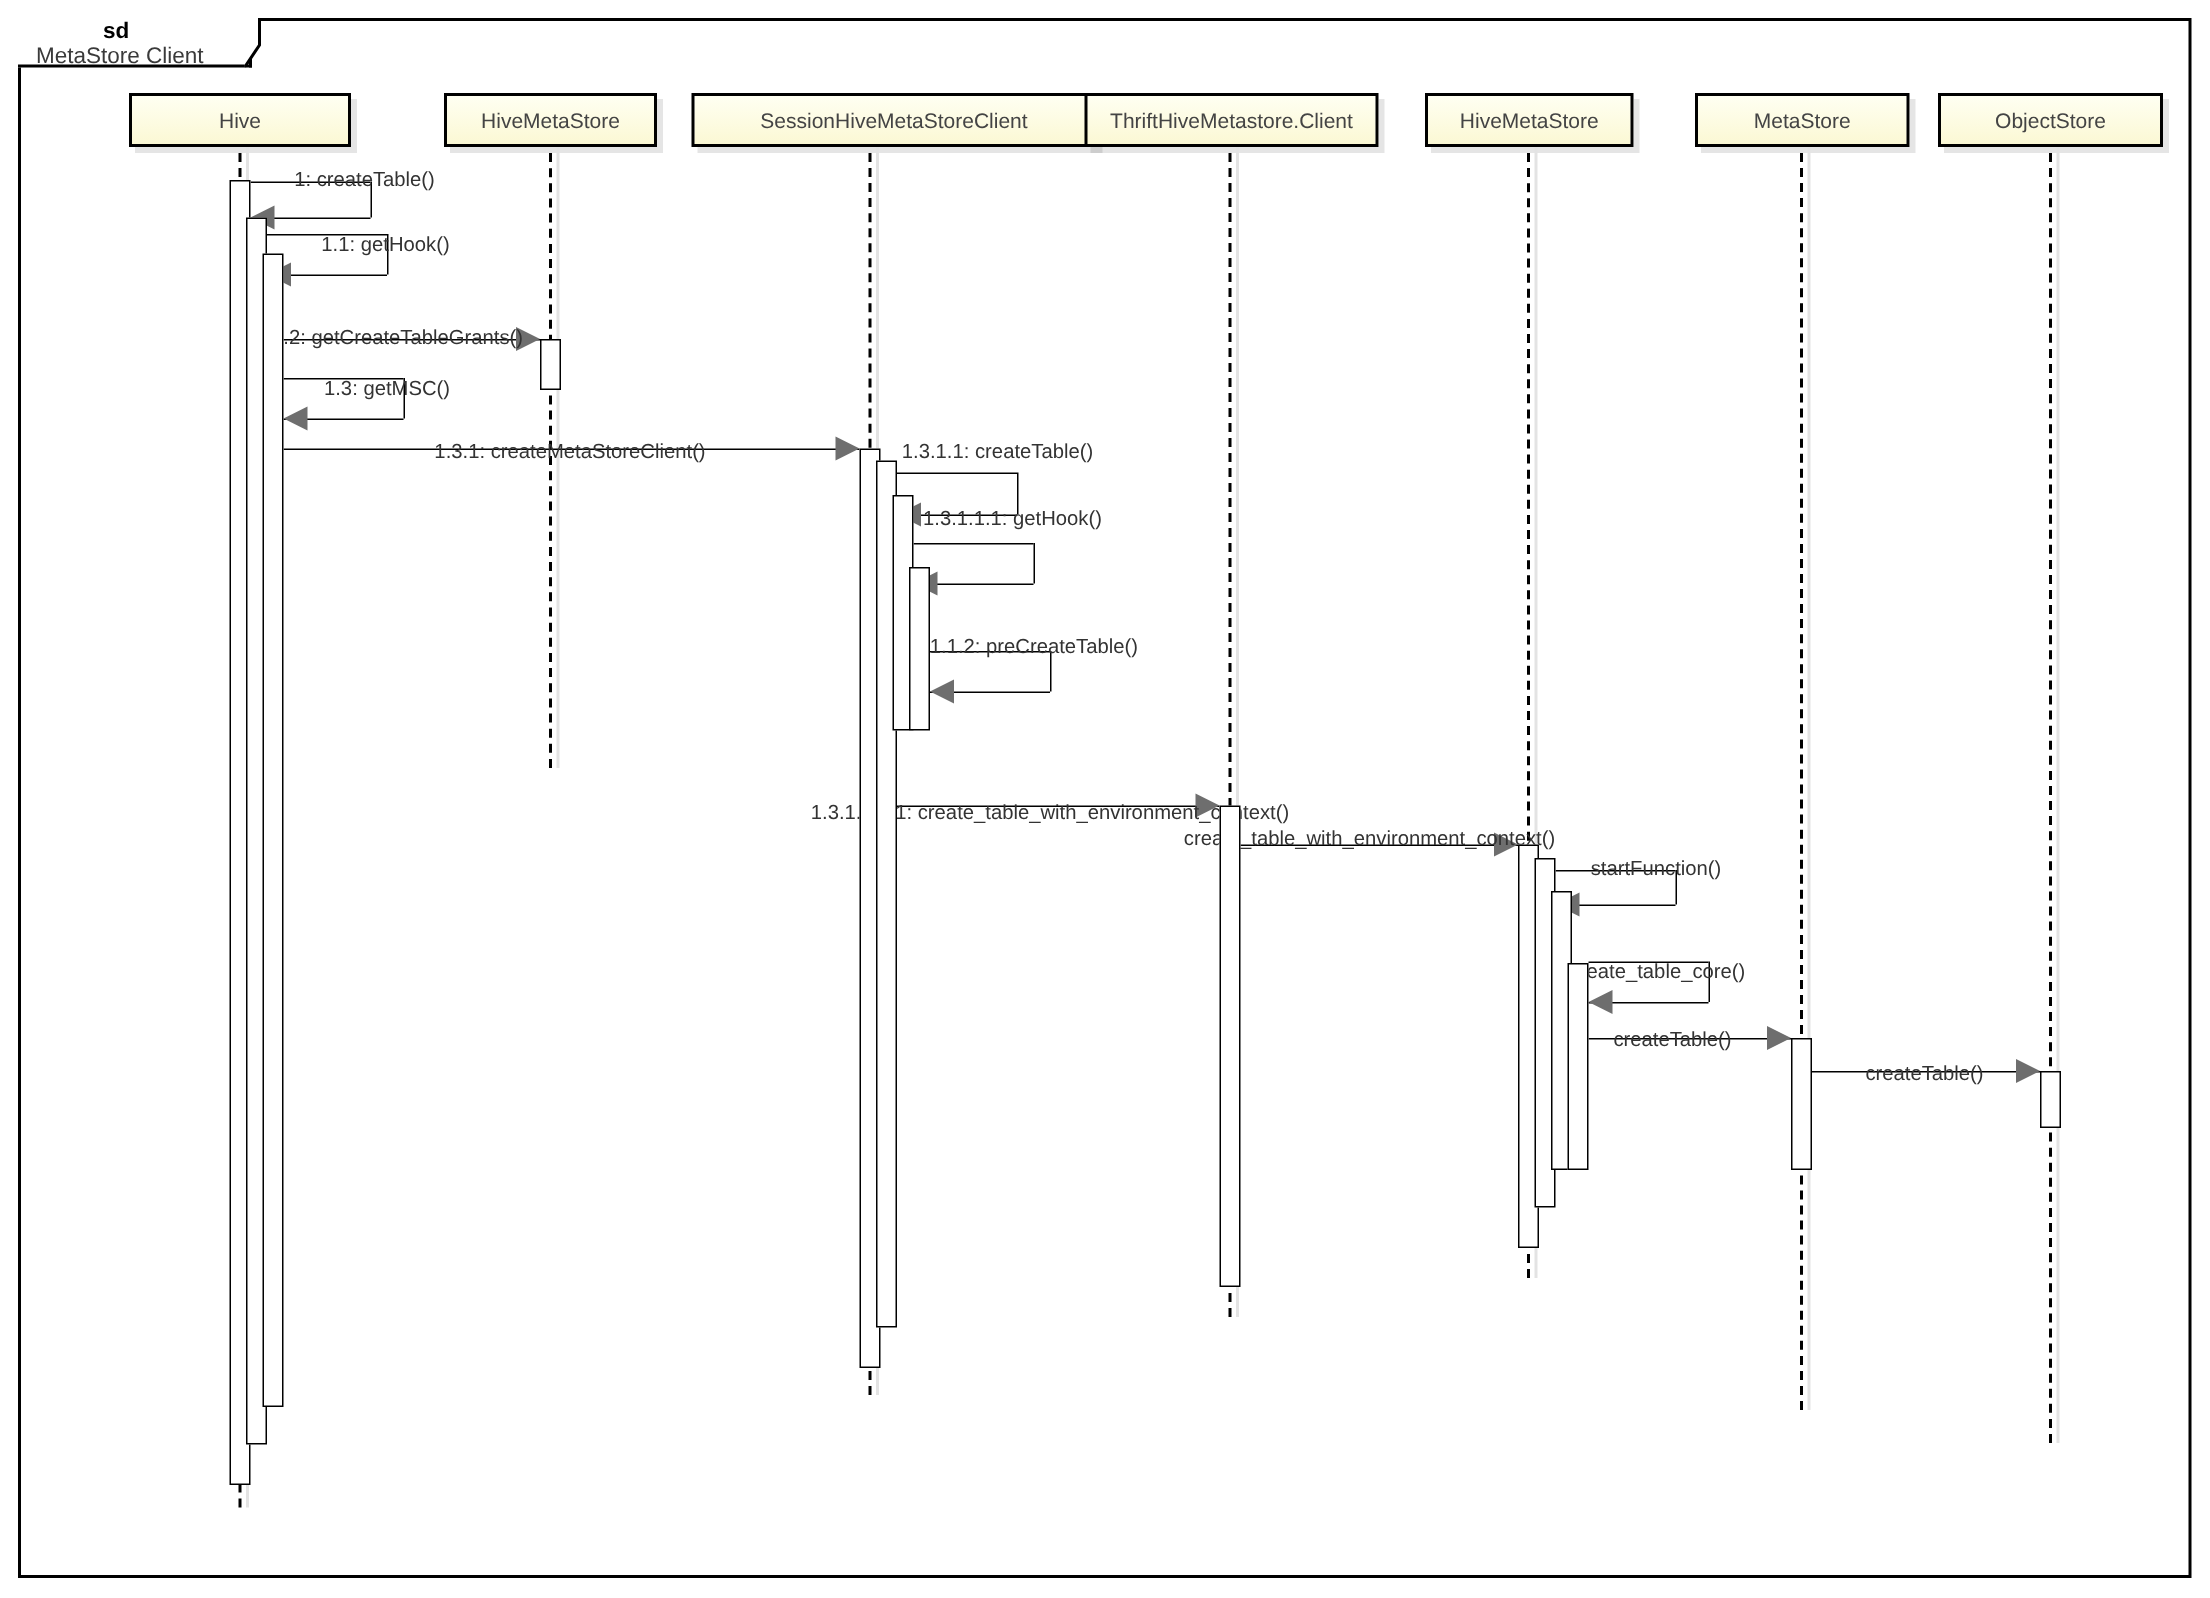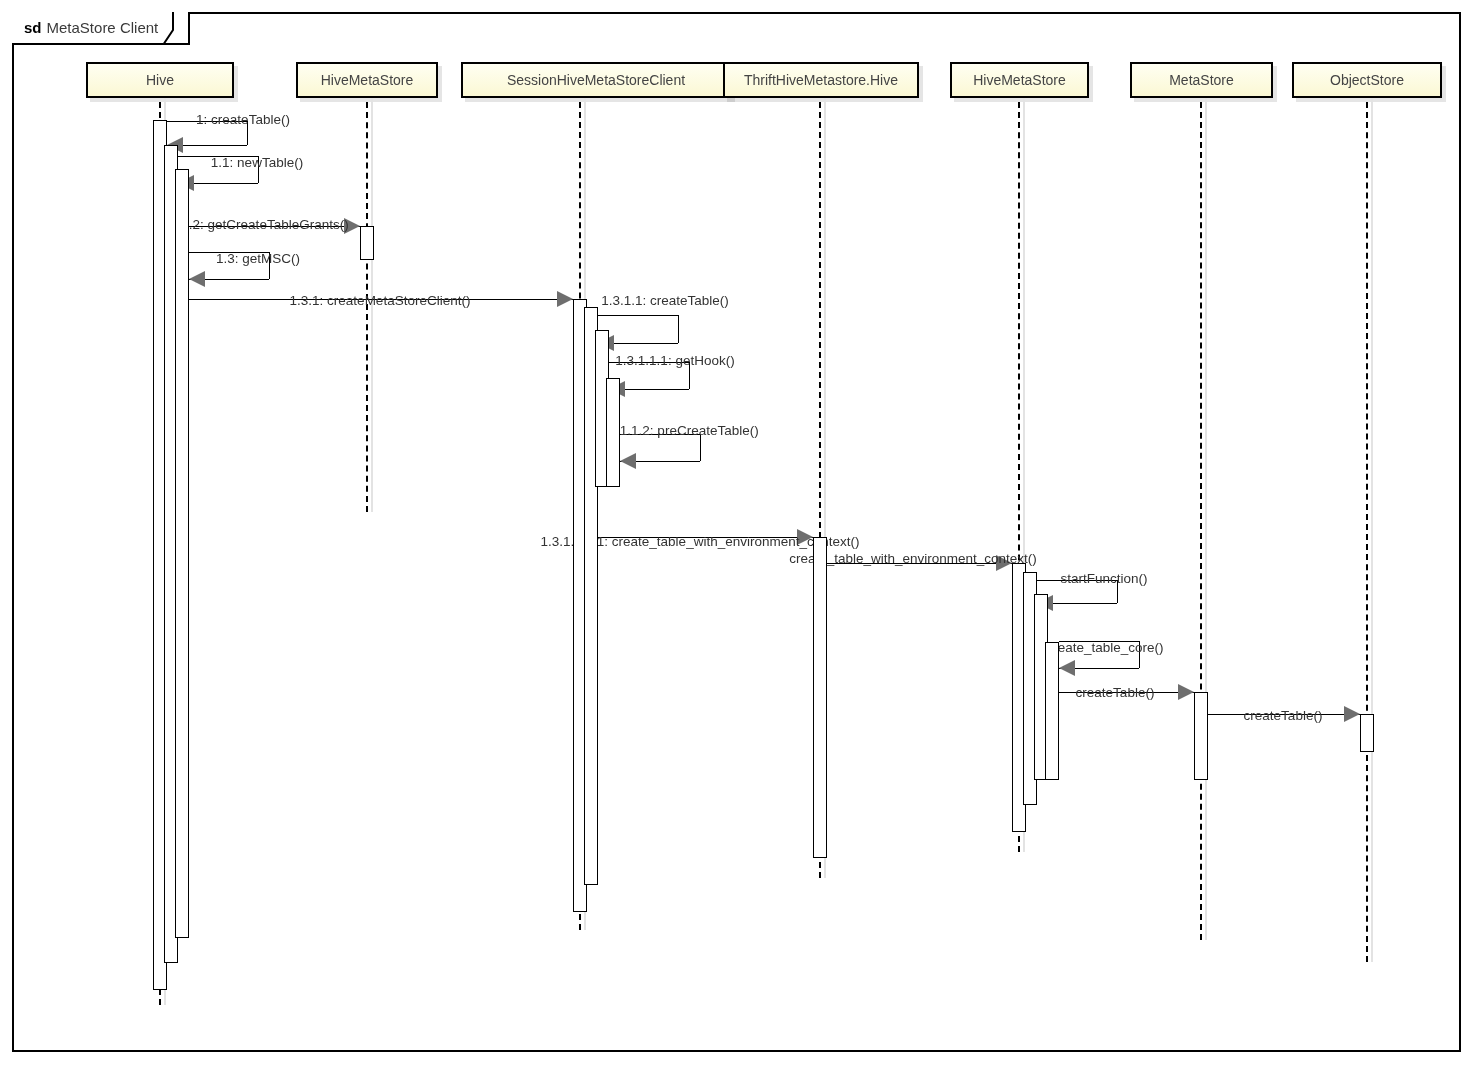--- a/index.html
+++ b/index.html
@@ -35,20 +35,21 @@
     padding: 0 30px 0 12px;
     border-right: 2px solid #000;
     border-bottom: 2px solid #000;
     background: #fff;
     display: flex;
     align-items: center;
     font-size: 15px;
     color: #3a3a3a;
     white-space: nowrap;
     box-sizing: border-box;
+    flex-direction: column;
   }
   .frame-tab .kw {
     font-weight: bold;
     color: #000;
     margin-right: 5px;
   }
   .frame-tab-corner {
     position: absolute;
     left: 163px;
     top: 12px;
@@ -152,21 +153,21 @@
         <span>HiveMetaStore</span>
       </div>
       <div class="lifeline-shadow" style="left: 371px; top: 98px; height: 414px;"></div>
       <div class="lifeline-line" style="left: 366px; top: 102px; height: 410px;"></div>
       <div class="lifeline-head" style="left: 461px; top: 62px; width: 270px;">
         <span>SessionHiveMetaStoreClient</span>
       </div>
       <div class="lifeline-shadow" style="left: 584px; top: 98px; height: 832px;"></div>
       <div class="lifeline-line" style="left: 579px; top: 102px; height: 828px;"></div>
       <div class="lifeline-head" style="left: 723px; top: 62px; width: 196px;">
-        <span>ThriftHiveMetastore.Hive</span>
+        <span>ThriftHiveMetastore.Client</span>
       </div>
       <div class="lifeline-shadow" style="left: 824px; top: 98px; height: 780px;"></div>
       <div class="lifeline-line" style="left: 819px; top: 102px; height: 776px;"></div>
       <div class="lifeline-head" style="left: 950px; top: 62px; width: 139px;">
         <span>HiveMetaStore</span>
       </div>
       <div class="lifeline-shadow" style="left: 1023px; top: 98px; height: 754px;"></div>
       <div class="lifeline-line" style="left: 1018px; top: 102px; height: 750px;"></div>
       <div class="lifeline-head" style="left: 1130px; top: 62px; width: 143px;">
         <span>MetaStore</span>
@@ -203,21 +204,21 @@
         <div class="msg-line" style="left: 167px; top: 145px; width: 80px;"></div>
         <div class="arrow-head arrow-left" style="top: 137px; left: 167px;"></div>
       </div>
       <div class="msg-label center" style="left: 243px; top: 113px;">1: createTable()</div>
       <div style="position: absolute; left: 0px; top: 0px; width: 100%; height: 100%; pointer-events: none;">
         <div class="msg-line" style="left: 178px; top: 156px; width: 80px;"></div>
         <div class="msg-vert" style="left: 258px; top: 156px; height: 27px;"></div>
         <div class="msg-line" style="left: 178px; top: 183px; width: 80px;"></div>
         <div class="arrow-head arrow-left" style="top: 175px; left: 178px;"></div>
       </div>
-      <div class="msg-label center" style="left: 257px; top: 156px;">1.1: newTable()</div>
+      <div class="msg-label center" style="left: 257px; top: 156px;">1.1: getHook()</div>
       <div style="position: absolute; left: 0px; top: 0px; width: 100%; height: 100%; pointer-events: none;">
         <div class="msg-line" style="left: 189px; top: 226px; width: 171px;"></div>
         <div class="arrow-head arrow-right" style="top: 218px; left: 344px;"></div>
       </div>
       <div class="msg-label center" style="left: 265px; top: 218px;">1.2: getCreateTableGrants()</div>
       <div style="position: absolute; left: 0px; top: 0px; width: 100%; height: 100%; pointer-events: none;">
         <div class="msg-line" style="left: 189px; top: 252px; width: 80px;"></div>
         <div class="msg-vert" style="left: 269px; top: 252px; height: 27px;"></div>
         <div class="msg-line" style="left: 189px; top: 279px; width: 80px;"></div>
         <div class="arrow-head arrow-left" style="top: 271px; left: 189px;"></div>
@@ -234,21 +235,21 @@
         <div class="msg-line" style="left: 598px; top: 343px; width: 80px;"></div>
         <div class="arrow-head arrow-left" style="top: 335px; left: 598px;"></div>
       </div>
       <div class="msg-label center" style="left: 665px; top: 294px;">1.3.1.1: createTable()</div>
       <div style="position: absolute; left: 0px; top: 0px; width: 100%; height: 100%; pointer-events: none;">
         <div class="msg-line" style="left: 609px; top: 362px; width: 80px;"></div>
         <div class="msg-vert" style="left: 689px; top: 362px; height: 27px;"></div>
         <div class="msg-line" style="left: 609px; top: 389px; width: 80px;"></div>
         <div class="arrow-head arrow-left" style="top: 381px; left: 609px;"></div>
       </div>
-      <div class="msg-label center" style="left: 675px; top: 354px;">1.3.1.1.1: getHook()</div>
+      <div class="msg-label center" style="left: 675px; top: 339px;">1.3.1.1.1: getHook()</div>
       <div style="position: absolute; left: 0px; top: 0px; width: 100%; height: 100%; pointer-events: none;">
         <div class="msg-line" style="left: 620px; top: 434px; width: 80px;"></div>
         <div class="msg-vert" style="left: 700px; top: 434px; height: 27px;"></div>
         <div class="msg-line" style="left: 620px; top: 461px; width: 80px;"></div>
         <div class="arrow-head arrow-left" style="top: 453px; left: 620px;"></div>
       </div>
       <div class="msg-label center" style="left: 678px; top: 424px;">1.3.1.1.2: preCreateTable()</div>
       <div style="position: absolute; left: 0px; top: 0px; width: 100%; height: 100%; pointer-events: none;">
         <div class="msg-line" style="left: 598px; top: 537px; width: 215px;"></div>
         <div class="arrow-head arrow-right" style="top: 529px; left: 797px;"></div>

